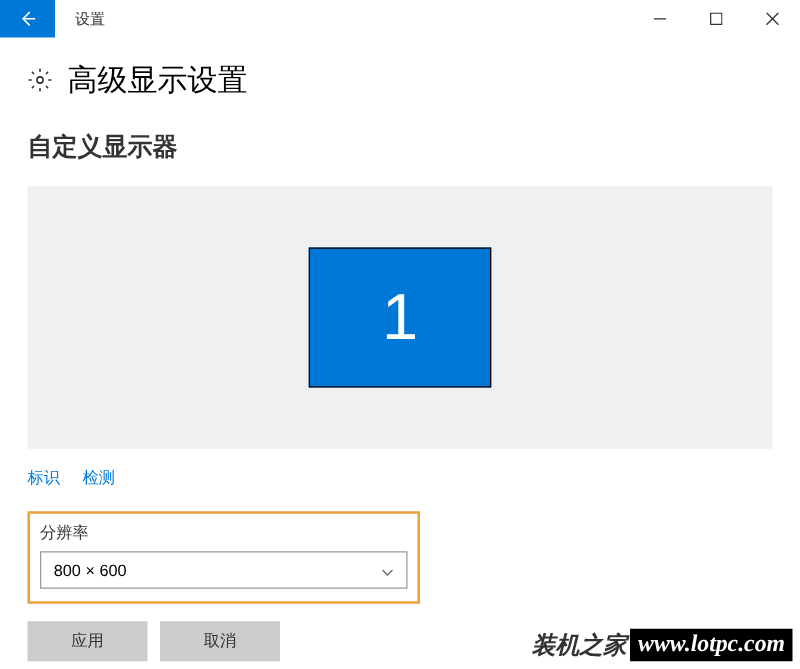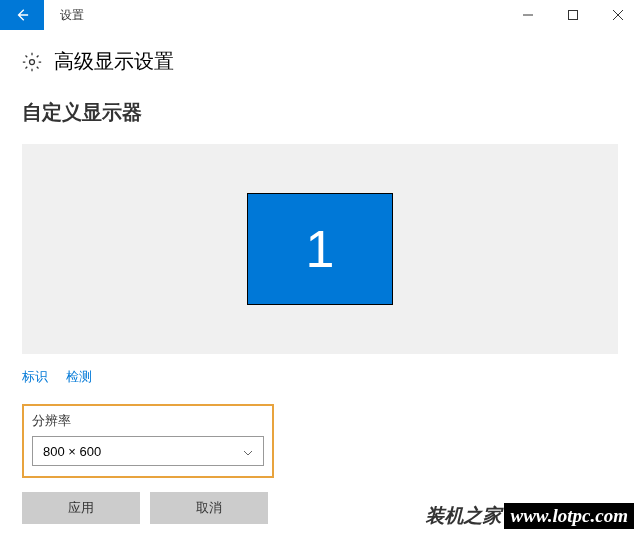--- a/index.html
+++ b/index.html
@@ -7,32 +7,32 @@
     .titlebar { height: 30px; display: flex; align-items: stretch; background: #fff; }
     .back-btn { width: 44px; background: #0078d7; color: #fff; display: flex; align-items: center; justify-content: center; }
     .back-btn svg { width: 14px; height: 14px; }
     .title-text { flex: 1; display: flex; align-items: center; padding-left: 16px; font-size: 12px; color: #333; }
     .win-controls { display: flex; }
     .win-btn { width: 45px; display: flex; align-items: center; justify-content: center; color: #333; }
     .win-btn svg { width: 10px; height: 10px; }
     .content { padding: 18px 22px; }
     .page-header { display: flex; align-items: center; gap: 12px; margin-bottom: 24px; }
     .gear { width: 20px; height: 20px; color: #333; }
-    .page-title { font-size: 20px; font-weight: 400; color: #000; }
+    .page-title { font-size: 24px; font-weight: 400; color: #000; }
     .section-title { font-size: 20px; color: #333; margin-bottom: 18px; }
     .monitor-area { background: #f0f0f0; height: 210px; display: flex; align-items: center; justify-content: center; margin-bottom: 14px; }
     .monitor { width: 146px; height: 112px; background: #0078d7; border: 1px solid #000; display: flex; align-items: center; justify-content: center; color: #fff; font-size: 52px; font-weight: 300; }
     .links { display: flex; gap: 18px; margin-bottom: 18px; }
     .link { color: #0078d7; font-size: 13px; cursor: pointer; text-align: center; }
-    .dropdown-group { border: 2px solid #e8a33d; padding: 6px 8px 10px 8px; width: 252px; margin-bottom: 14px; }
+    .dropdown-group { border: 2px solid #e8a33d; padding: 6px 8px 10px 8px; width: 314px; margin-bottom: 14px; }
     .dropdown-label { font-size: 13px; color: #333; margin-bottom: 6px; }
     .dropdown { height: 30px; border: 1px solid #999; background: #fff; display: flex; align-items: center; justify-content: space-between; padding: 0 10px; font-size: 13px; }
     .chev { color: #666; }
     .buttons { display: flex; gap: 10px; }
-    .btn { width: 118px; height: 32px; border: none; background: #ccc; font-size: 13px; color: #333; cursor: pointer; font-family: inherit; }
+    .btn { width: 96px; height: 32px; border: none; background: #ccc; font-size: 13px; color: #333; cursor: pointer; font-family: inherit; }
     .watermark { position: absolute; bottom: 6px; right: 6px; display: flex; align-items: center; gap: 3px; font-size: 19px; }
     .wm-cn { color: #333; font-style: italic; font-weight: bold; }
     .wm-en { background: #000; color: #fff; padding: 2px 6px; font-style: italic; font-weight: bold; font-family: "Times New Roman", serif; }
   </style>
 </head>
 <body>
 
 <div class="titlebar">
   <div class="back-btn">
     <svg viewBox="0 0 16 16" fill="none" stroke="currentColor" stroke-width="1.5">

